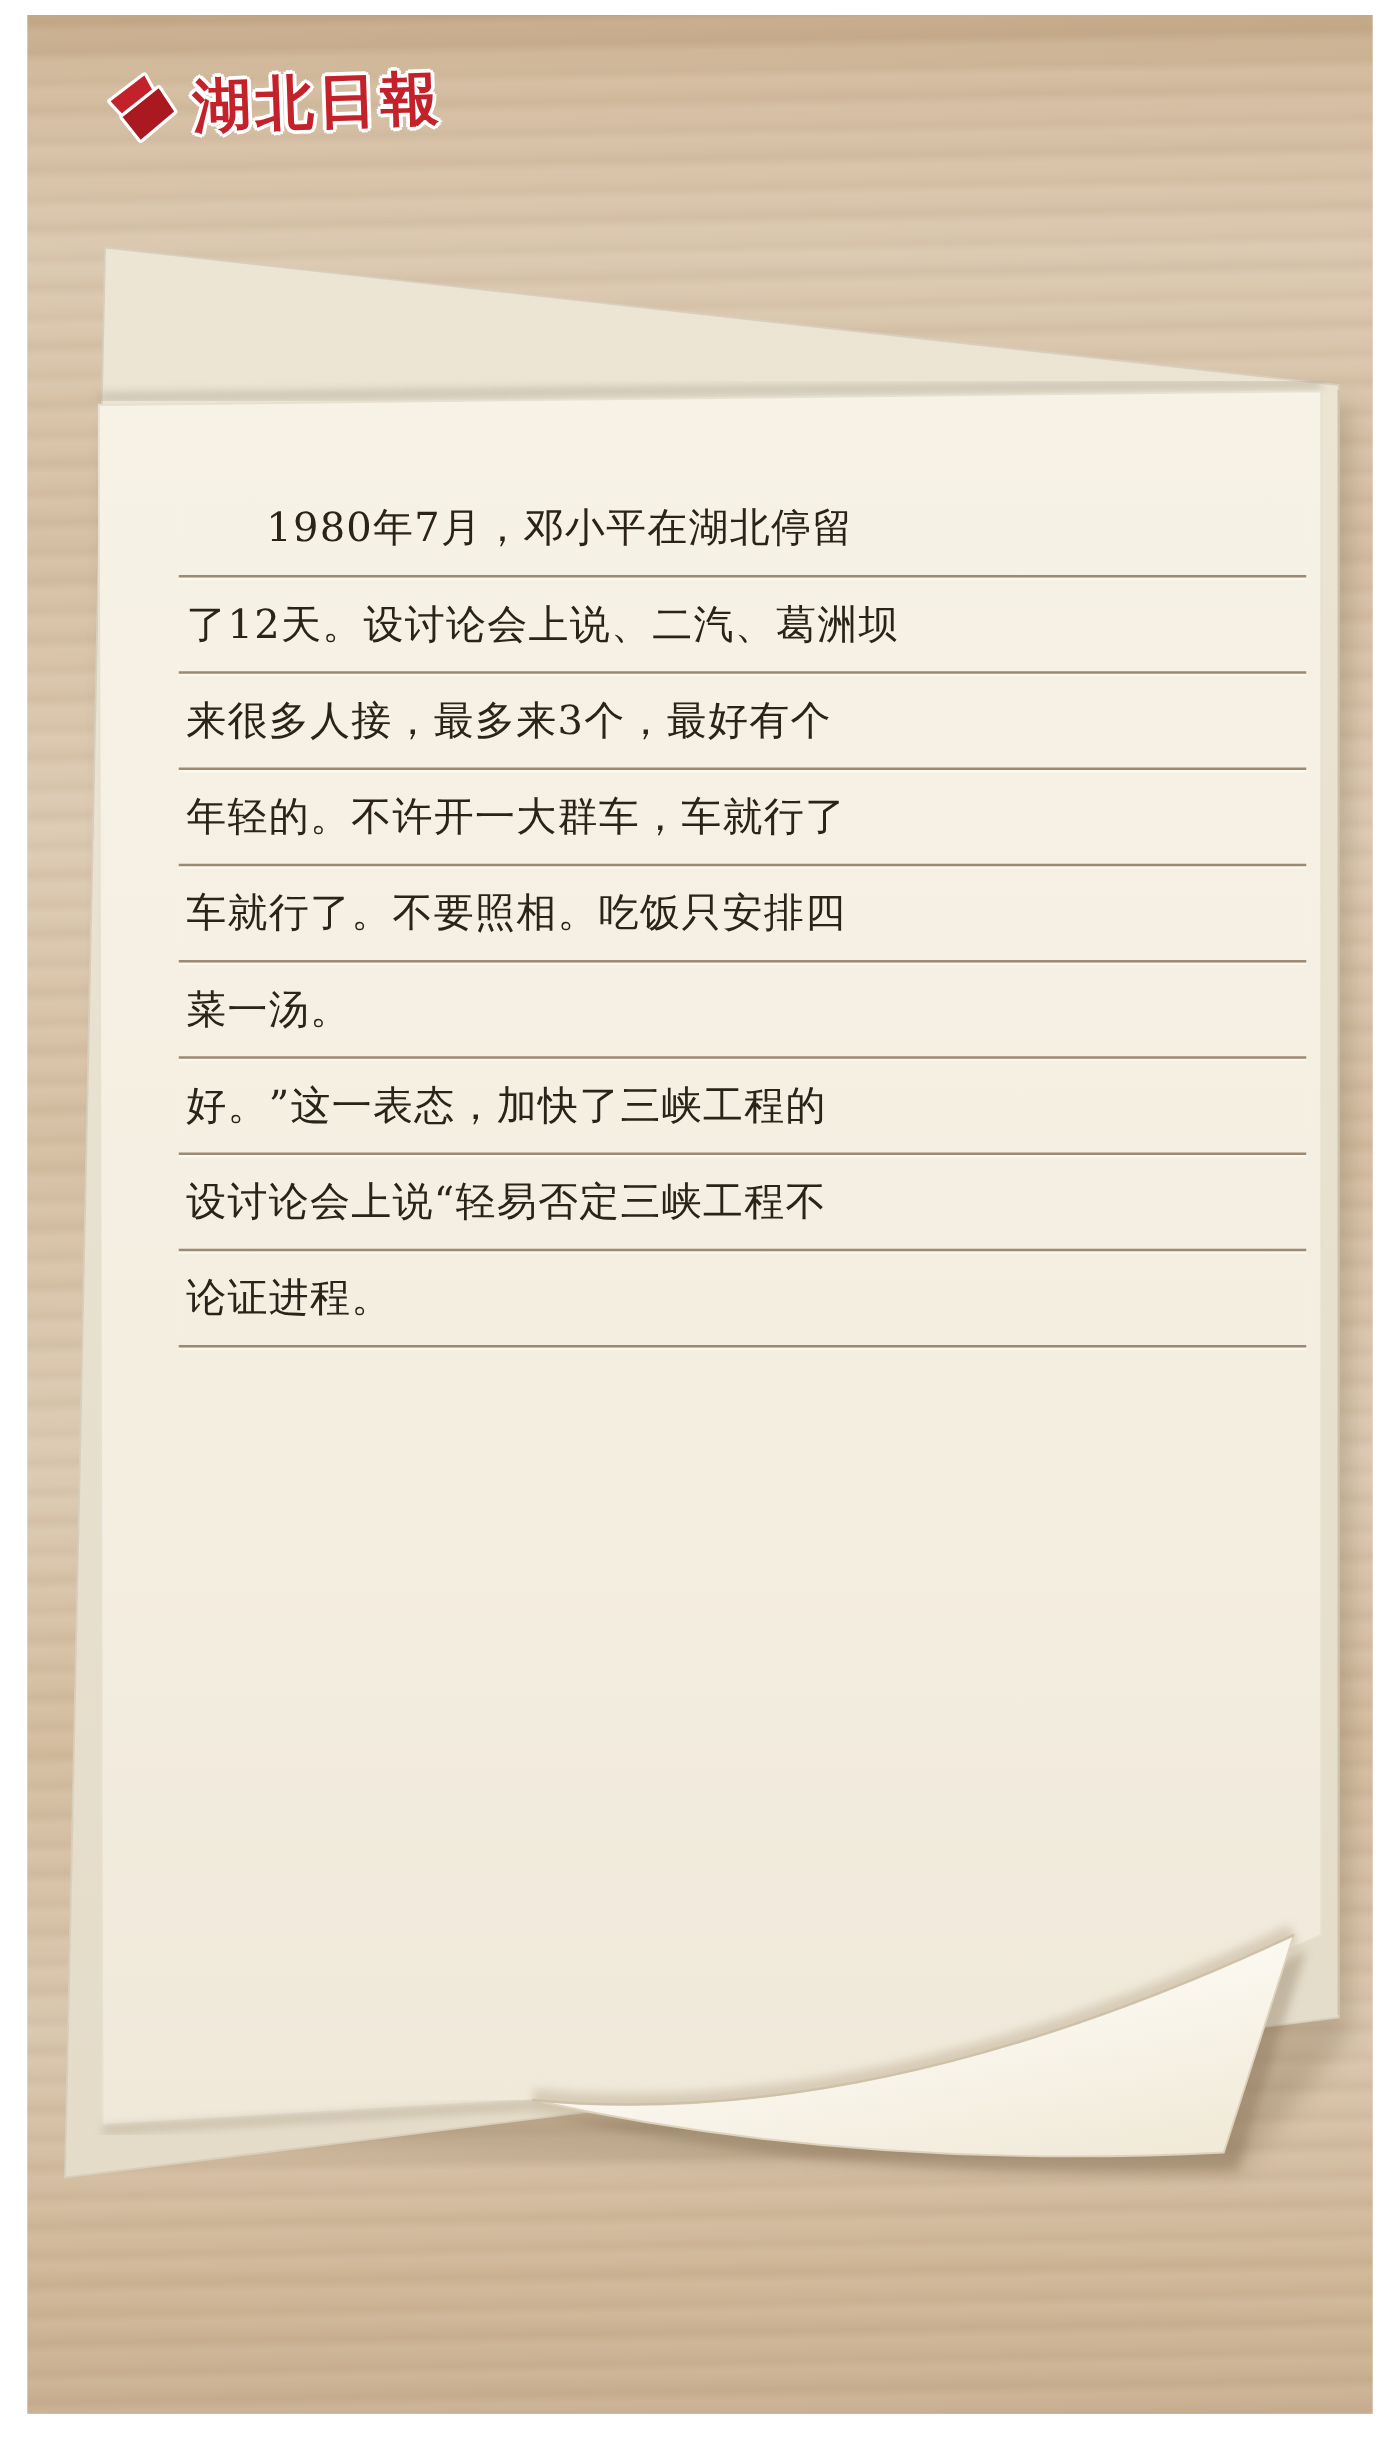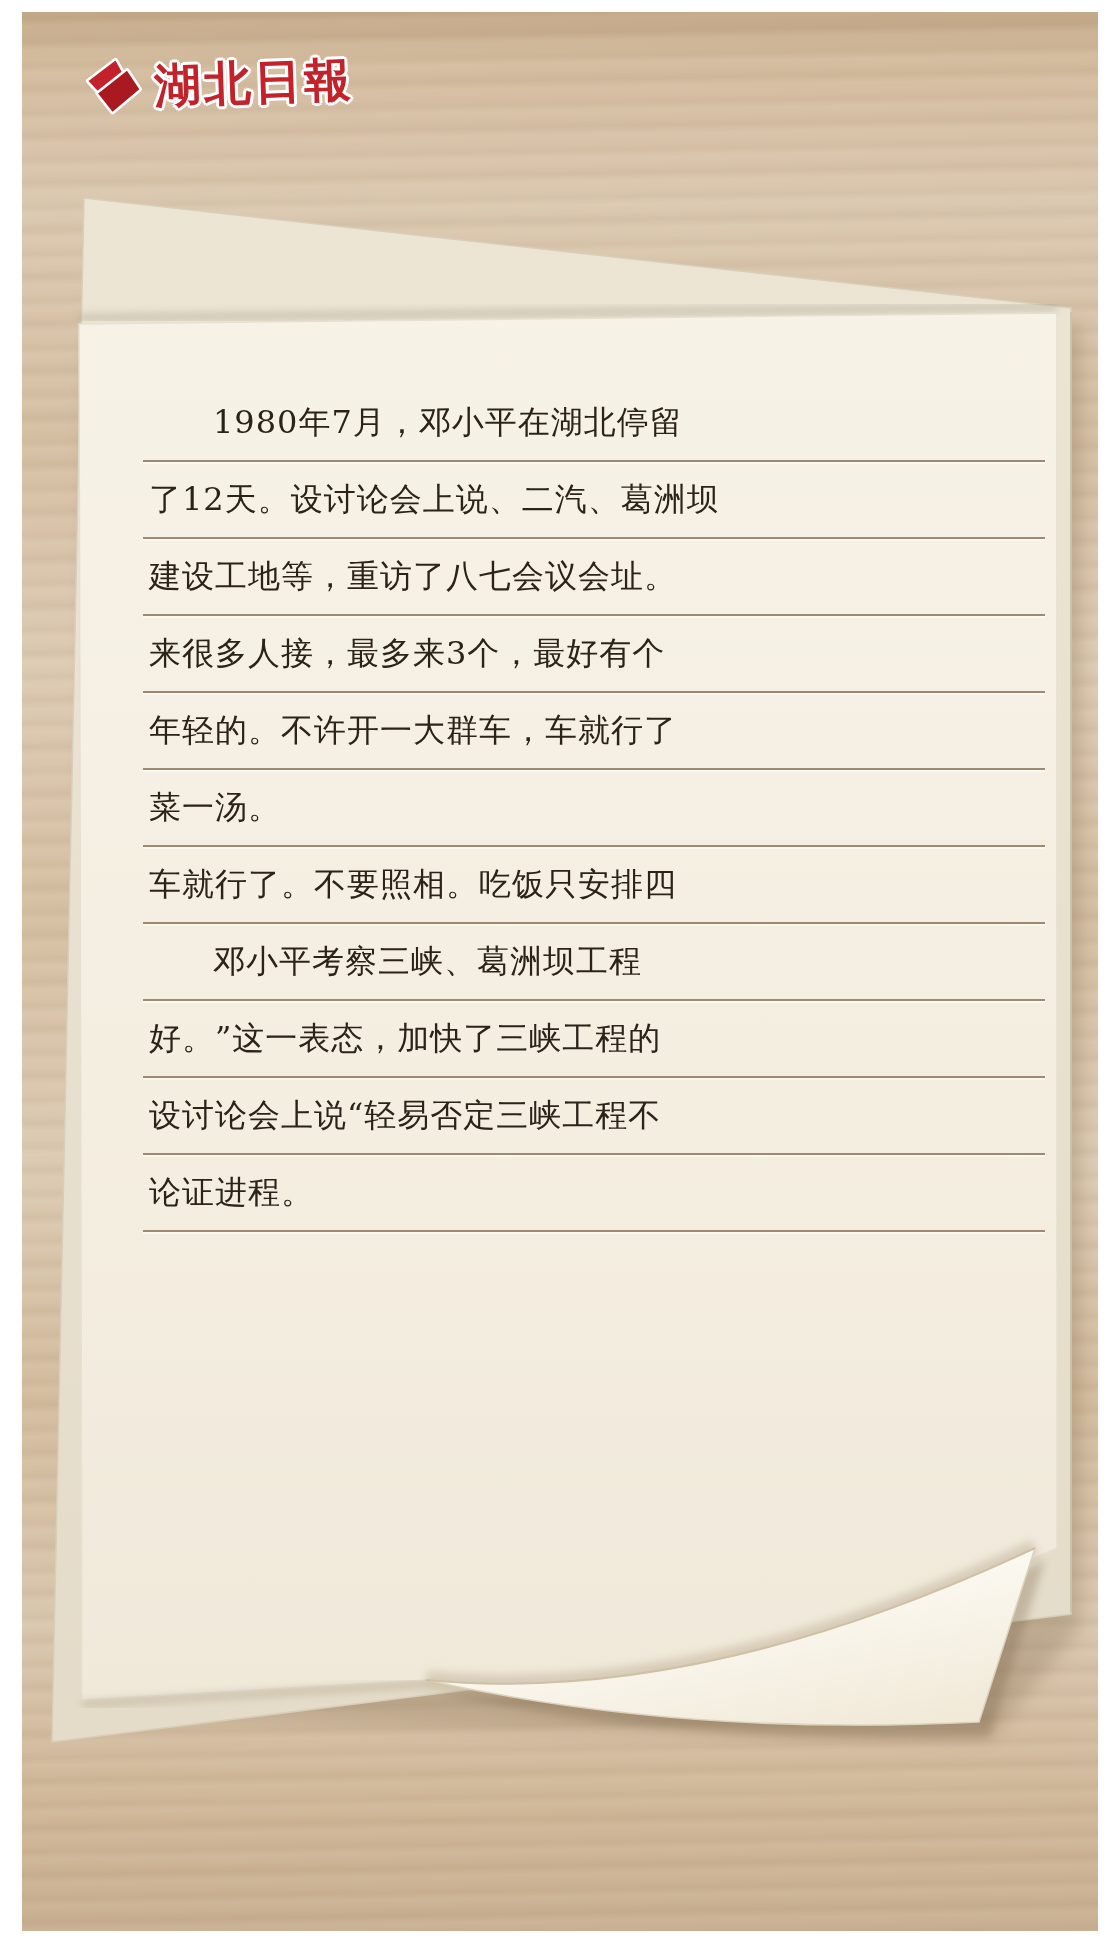--- a/index.html
+++ b/index.html
@@ -110,25 +110,23 @@
           <path d="M6,20 L34,3 L39,15 L15,32 Z" fill="#c4222a"></path>
           <path d="M14,33 L44,14 L54,33 L26,52 Z" fill="#a9191f"></path>
         </g>
       </svg>
       <span class="logo-text">湖北日報</span>
     </div>
 
     <div class="page-text">
       <div class="tline indent">1980年7月，邓小平在湖北停留</div>
       <div class="tline">了12天。设讨论会上说、二汽、葛洲坝</div>
-      <div class="tline">建设工地等，重访了八七会议会址。</div>
       <div class="tline">来很多人接，最多来3个，最好有个</div>
       <div class="tline">年轻的。不许开一大群车，车就行了</div>
+      <div class="tline">车就行了。不要照相。吃饭只安排四</div>
       <div class="tline">菜一汤。</div>
-      <div class="tline">车就行了。不要照相。吃饭只安排四</div>
-      <div class="tline indent">邓小平考察三峡、葛洲坝工程</div>
       <div class="tline">好。”这一表态，加快了三峡工程的</div>
       <div class="tline">设讨论会上说“轻易否定三峡工程不</div>
       <div class="tline">论证进程。</div>
     </div>
 
   </div>
 </div>
 
 </body></html>

